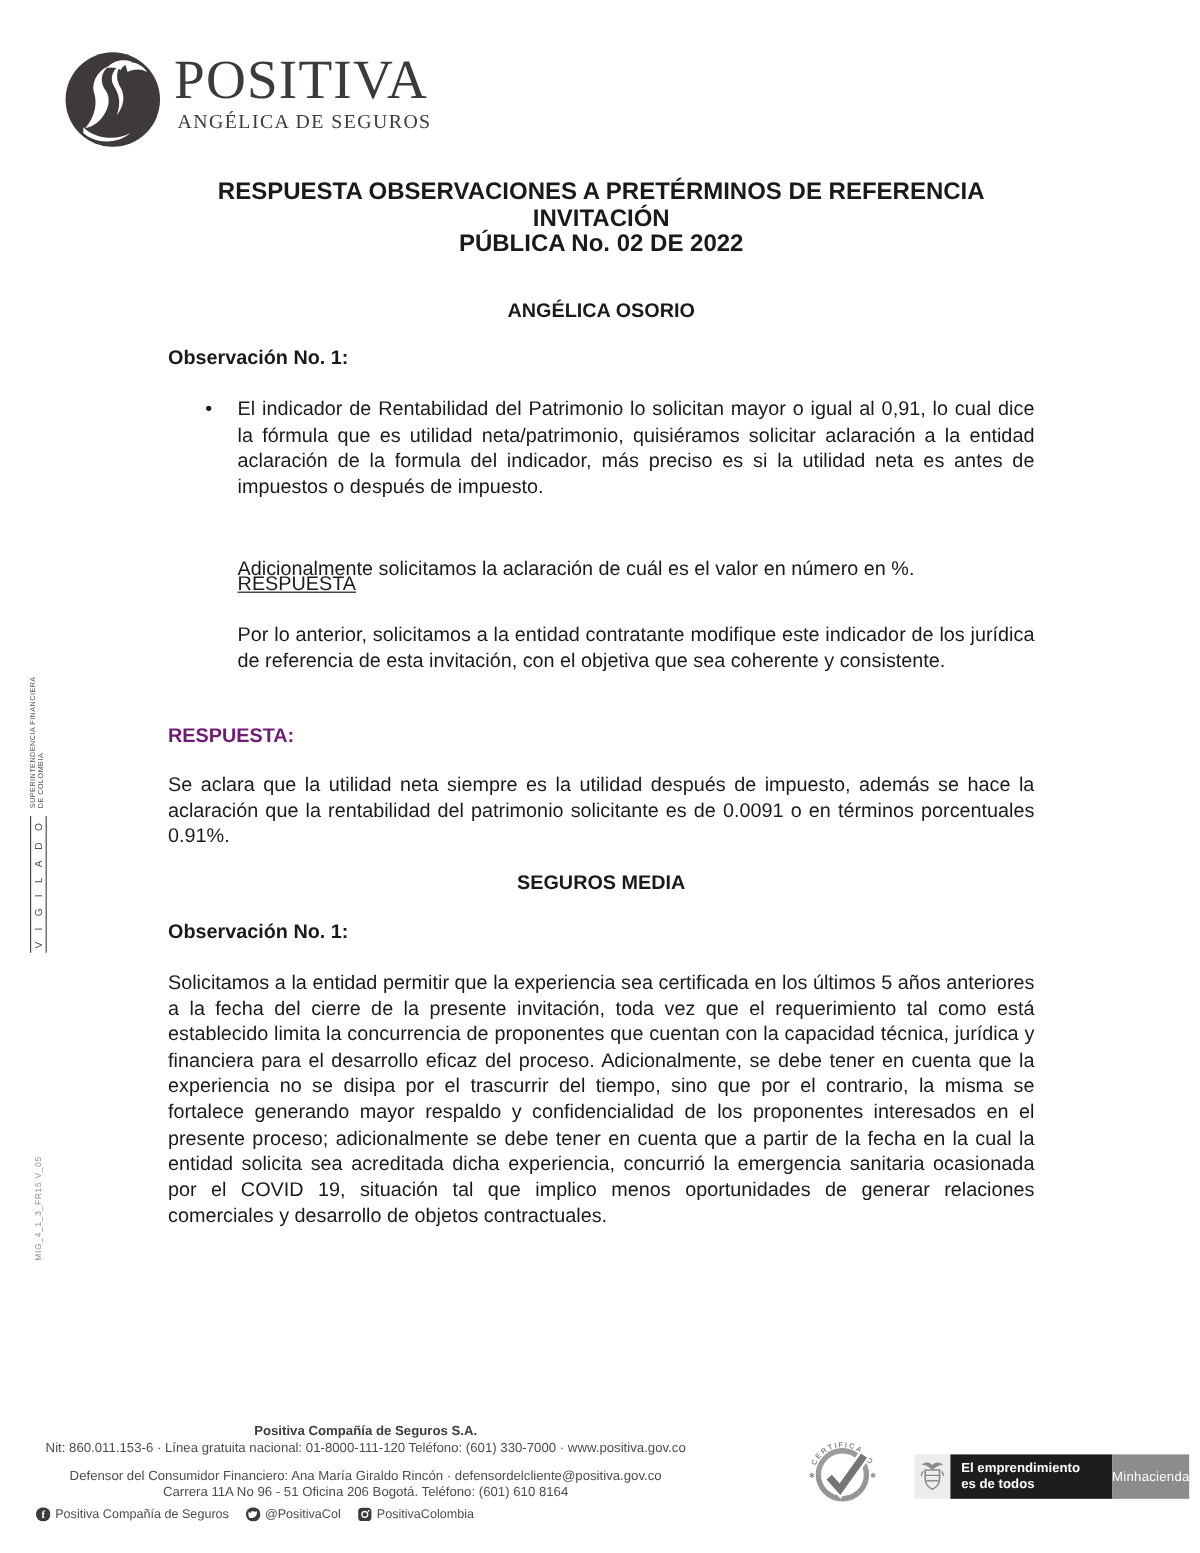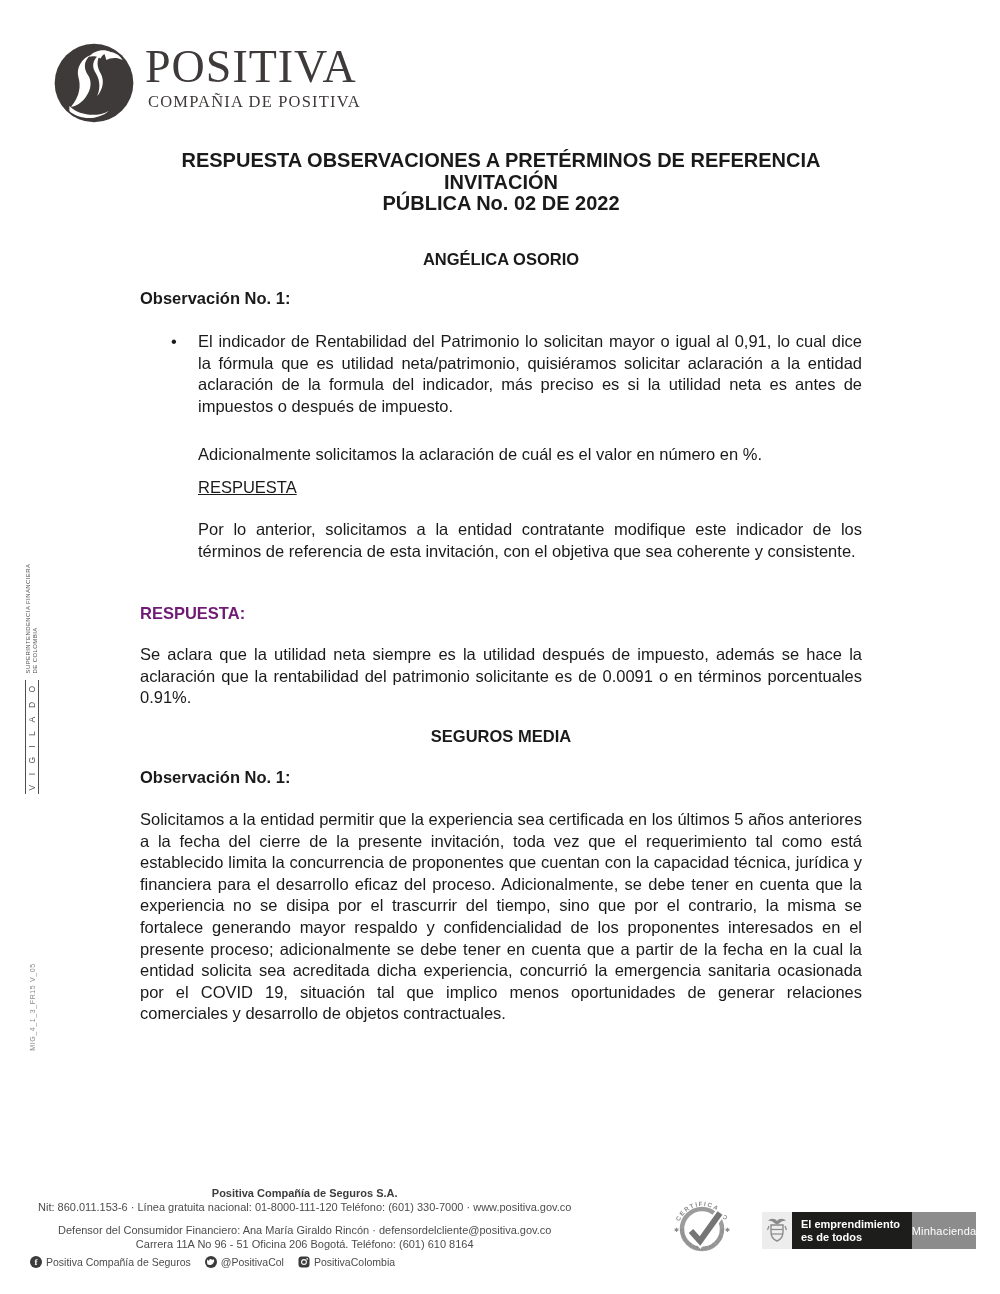--- a/index.html
+++ b/index.html
@@ -51,66 +51,66 @@
   
   .footer-info { position:absolute; left:38px; top:1186px; font-size:11px; line-height:14px; color:#4c4c4c;text-align:center; }
   .footer-company { font-weight:bold; color:#3d3d3d; }
   .footer-gap { height:9px; }
   .social { position:absolute; left:30px; top:1256px; display:flex; align-items:center; gap:14px;
             font-size:10.5px; color:#4c4c4c; }
   .social-item { display:flex; align-items:center; gap:4px; }
   .seal { position:absolute; left:666px; top:1193px; }
   .gov-banner { position:absolute; left:762px; top:1212px; height:37px; display:flex; }
   .gov-arms { width:30px; background:#ededed; display:flex; align-items:center; justify-content:center; }
-  .gov-black { width:120px; background:#1d1d1b; color:#fff; font-weight:bold; font-size:11px;
+  .gov-black { width:135px; background:#1d1d1b; color:#fff; font-weight:bold; font-size:11px;
                line-height:12.5px; display:flex; flex-direction:column; justify-content:center; padding-left:9px; }
   .gov-gray { width:64px; background:#8c8c8c; color:#fff; font-size:11px; display:flex;
               align-items:center; justify-content:center; letter-spacing:0.2px; }
 </style>
 </head>
 <body>
 
 <div class="page">
 
   <div class="logo">
     <svg class="logo-icon" viewBox="0 0 100 100">
       <circle cx="50" cy="50" r="48" fill="#3e3a39"></circle>
       <path d="M46,16 C36,24 38,34 43,41 C48,49 46,59 40,67 C36,73 29,78 22,79 C33,66 34,53 31,43 C28,32 35,20 46,16 Z" fill="#ffffff"></path>
       <path d="M59,14 C52,22 54,31 58,38 C63,47 61,57 54,66 C59,53 56,44 51,36 C46,27 51,18 59,14 Z" fill="#ffffff"></path>
       <path d="M44,18 C50,10 62,8 70,12 C64,13 60,16 58,20 C53,17 48,17 44,18 Z" fill="#ffffff"></path>
       <path d="M62,13 C70,10 80,14 85,22 C78,18 70,19 65,22 C64,18 63,15 62,13 Z" fill="#ffffff"></path>
       <path d="M20,78 C32,90 54,92 68,84 C54,96 32,95 20,84 Z" fill="#ffffff"></path>
     </svg>
     <div class="logo-text">
       <div class="logo-wordmark">POSITIVA</div>
-      <div class="logo-tagline">COMPAÑIA DE POSITIVA</div>
+      <div class="logo-tagline">ANGÉLICA DE SEGUROS</div>
     </div>
   </div>
 
   <div class="blk title-blk" style="top:150px;">
     <span>RESPUESTA OBSERVACIONES A PRETÉRMINOS DE REFERENCIA INVITACIÓN</span><br>
     <span>PÚBLICA No. 02 DE 2022</span>
   </div>
 
   <div class="blk full center bold" style="top:249px;">ANGÉLICA OSORIO</div>
 
   <div class="blk full bold" style="top:288px;">Observación No. 1:</div>
 
   <div class="blk indent just" style="top:331px;">
     <span class="bullet-marker">•</span>
     <span>El indicador de Rentabilidad del Patrimonio lo solicitan mayor o igual al 0,91, lo cual dice la fórmula que es utilidad neta/patrimonio, quisiéramos solicitar aclaración a la entidad aclaración de la formula del indicador, más preciso es si la utilidad neta es antes de impuestos o después de impuesto.</span>
   </div>
 
-  <div class="blk indent" style="top:444px;">Adicionalmente solicitamos la aclaración de cuál es el valor en número en %.</div>
+  <div class="blk indent" style="top:464px;">Adicionalmente solicitamos la aclaración de cuál es el valor en número en %.</div>
 
   <div class="blk indent" style="top:477px;">
     <span class="underline">RESPUESTA</span>
   </div>
 
-  <div class="blk indent just" style="top:519px;">Por lo anterior, solicitamos a la entidad contratante modifique este indicador de los términos de referencia de esta invitación, con el objetiva que sea coherente y consistente.</div>
+  <div class="blk indent just" style="top:519px;">Por lo anterior, solicitamos a la entidad contratante modifique este indicador de los jurídica de referencia de esta invitación, con el objetiva que sea coherente y consistente.</div>
 
   <div class="blk full bold red" style="top:603px;">RESPUESTA:</div>
 
   <div class="blk full just" style="top:644px;">Se aclara que la utilidad neta siempre es la utilidad después de impuesto, además se hace la aclaración que la rentabilidad del patrimonio solicitante es de 0.0091 o en términos porcentuales 0.91%.</div>
 
   <div class="blk full center bold" style="top:726px;">SEGUROS MEDIA</div>
 
   <div class="blk full bold" style="top:767px;">Observación No. 1:</div>
 
   <div class="blk full just" style="top:809px;">Solicitamos a la entidad permitir que la experiencia sea certificada en los últimos 5 años anteriores a la fecha del cierre de la presente invitación, toda vez que el requerimiento tal como está establecido limita la concurrencia de proponentes que cuentan con la capacidad técnica, jurídica y financiera para el desarrollo eficaz del proceso.  Adicionalmente, se debe tener en cuenta que la experiencia no se disipa por el trascurrir del tiempo, sino que por el contrario, la misma se fortalece generando mayor respaldo y confidencialidad de los proponentes interesados en el presente proceso; adicionalmente se debe tener en cuenta que a partir de la fecha en la cual la entidad solicita sea acreditada dicha experiencia, concurrió la emergencia sanitaria ocasionada por el COVID 19, situación tal que implico menos oportunidades de generar relaciones comerciales y desarrollo de objetos contractuales.</div>

